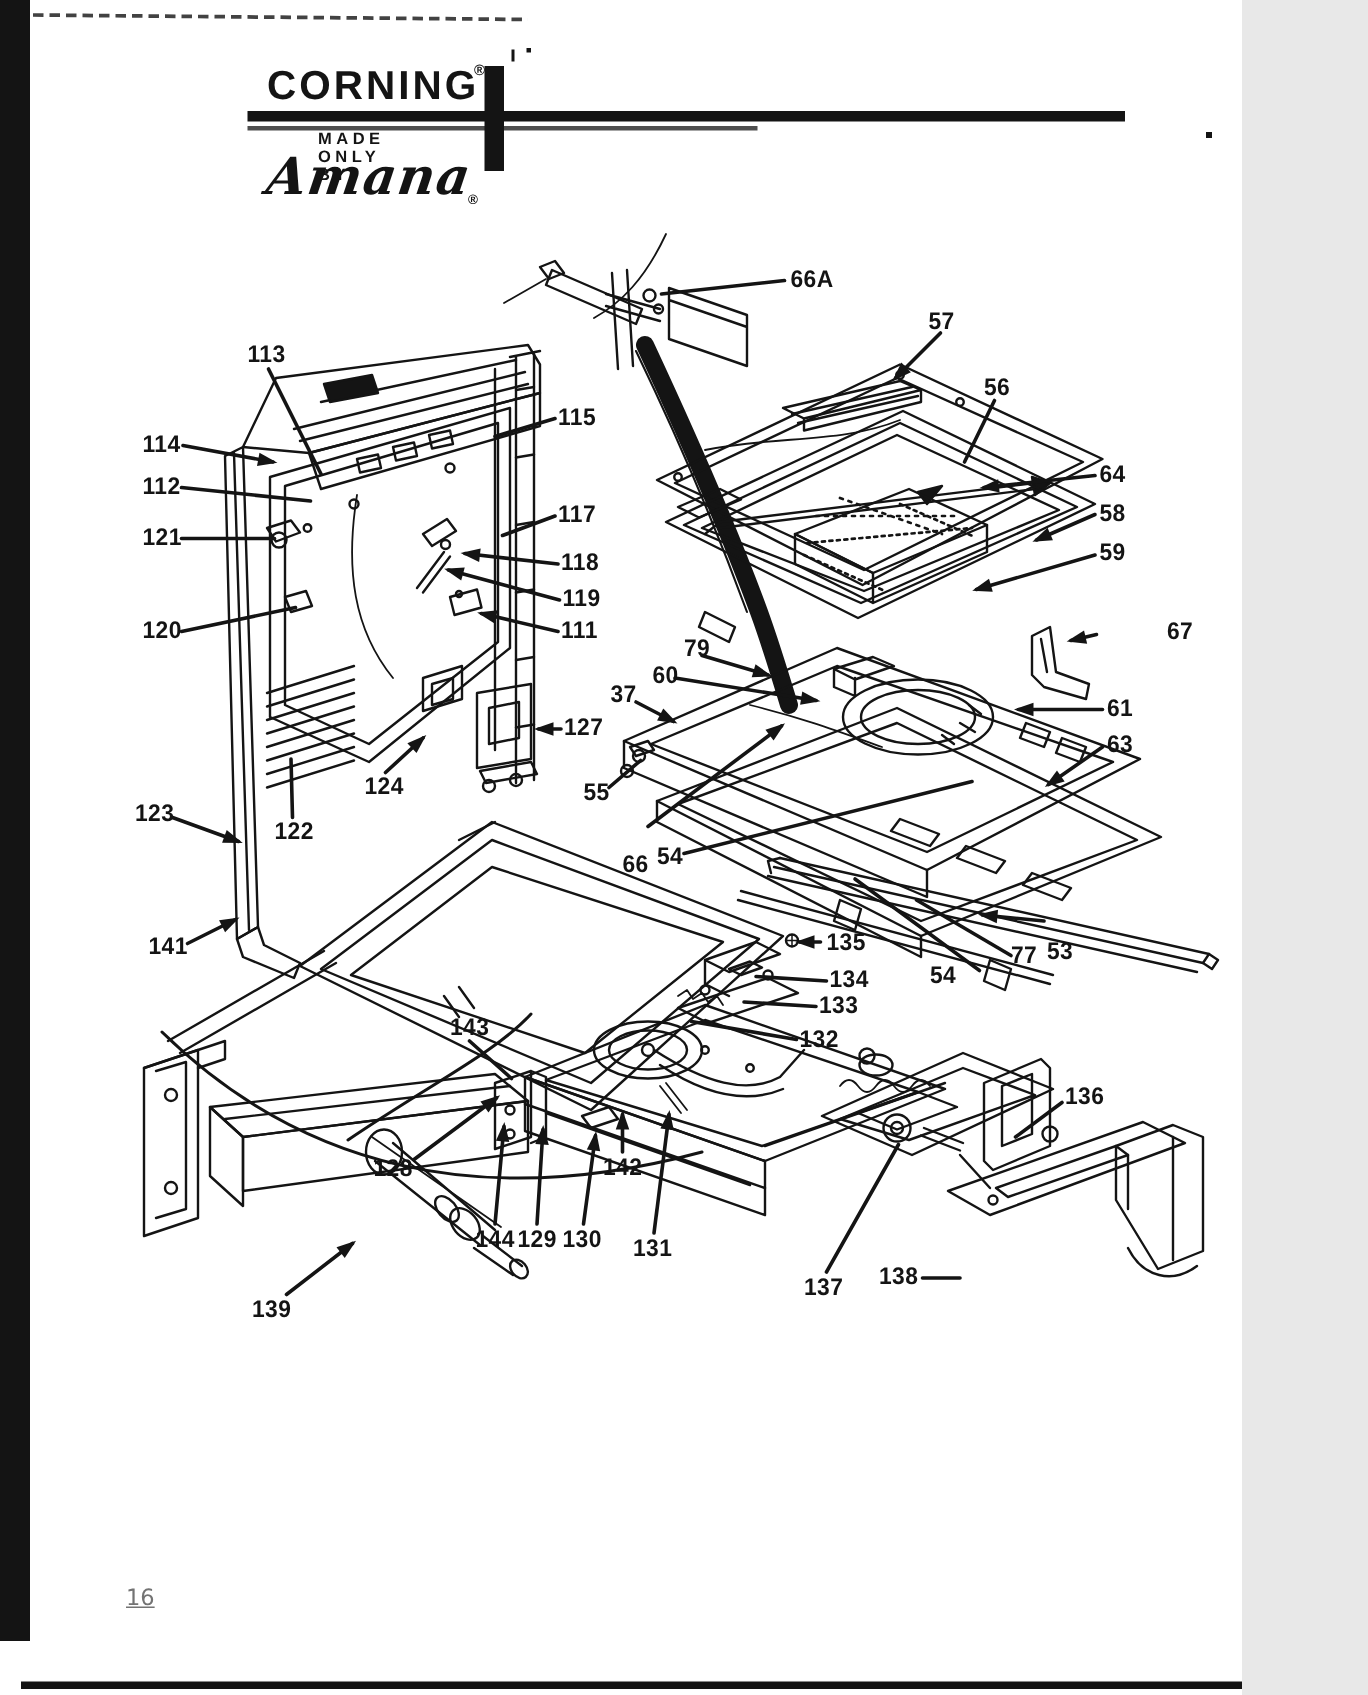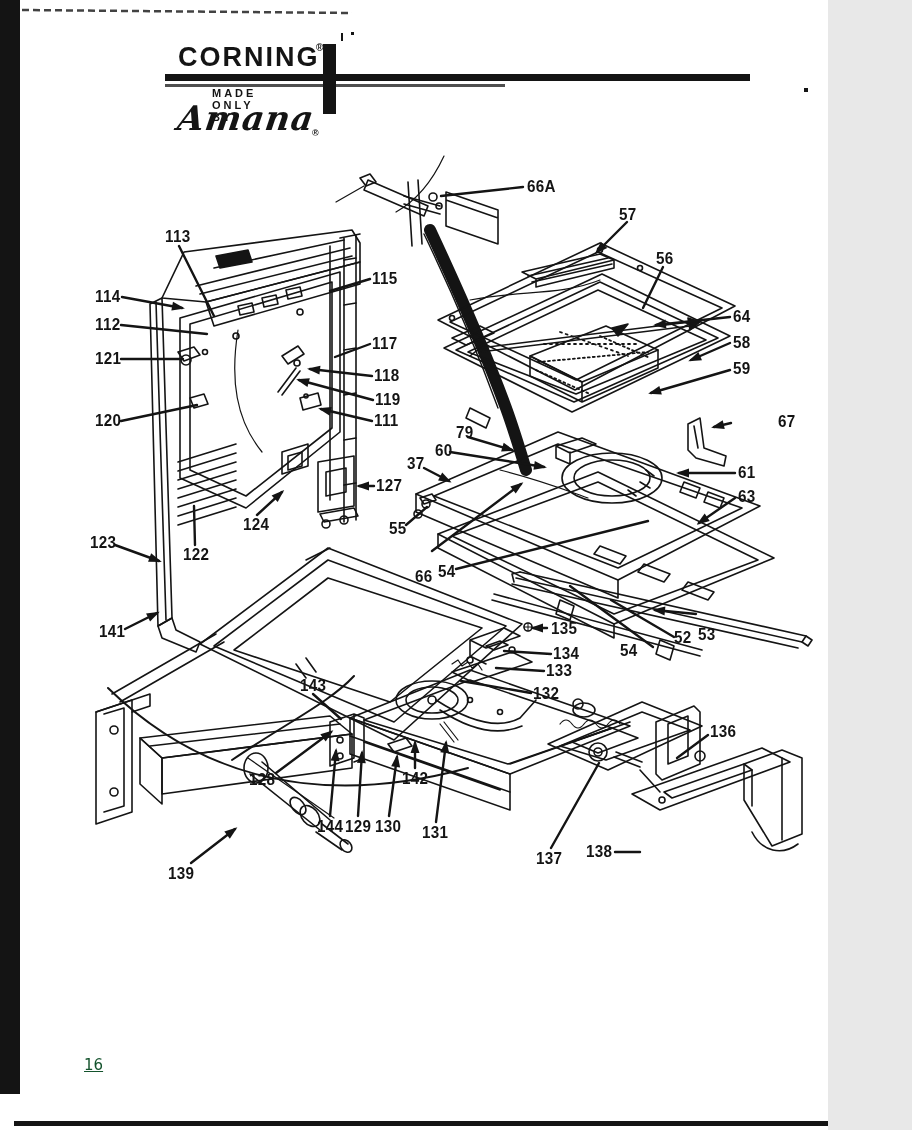--- a/index.html
+++ b/index.html
@@ -8,21 +8,21 @@
   svg{position:absolute;left:0;top:0;}
   .callout{position:absolute;font:bold 16px "Liberation Sans",sans-serif;color:#141414;
            letter-spacing:.3px;transform:scaleX(.95);transform-origin:left top;white-space:nowrap;}
   #brand{position:absolute;left:0;top:0;color:#141414;}
   #corning{position:absolute;left:178px;top:42px;font:bold 27px "Liberation Sans",sans-serif;letter-spacing:2px;}
   #corning-reg{position:absolute;left:316px;top:42px;font:bold 10px "Liberation Sans",sans-serif;}
   #tagline{position:absolute;left:212px;top:87px;font:bold 11px "Liberation Sans",sans-serif;letter-spacing:3px;}
   #amana{position:absolute;left:178px;top:98px;font:bold italic 34px "DejaVu Serif",serif;
          transform:skewX(-8deg);letter-spacing:1px;}
   #amana-reg{position:absolute;left:312px;top:128px;font:bold 9px "Liberation Sans",sans-serif;}
-  #page-num{position:absolute;left:84px;top:1056px;font:15px "DejaVu Sans",sans-serif;color:#14532d;text-decoration:underline;}
+  #page-num{position:absolute;left:84px;top:1056px;font:15px "DejaVu Sans",sans-serif;color:#737373;text-decoration:underline;}
 </style>
 </head>
 <body>
 
 <div id="page">
 
   <svg id="art" width="912" height="1130" viewBox="0 0 912 1130">
 
     <g fill="#141414" stroke="none">
       <rect x="0" y="0" width="20" height="1094"></rect>
@@ -351,21 +351,21 @@
       <div class="callout" style="left: 90px; top: 534px;">123</div>
       <div class="callout" style="left: 183px; top: 546px;">122</div>
       <div class="callout" style="left: 99px; top: 623px;">141</div>
       <div class="callout" style="left: 456px; top: 424px;">79</div>
       <div class="callout" style="left: 435px; top: 442px;">60</div>
       <div class="callout" style="left: 407px; top: 455px;">37</div>
       <div class="callout" style="left: 389px; top: 520px;">55</div>
       <div class="callout" style="left: 415px; top: 568px;">66</div>
       <div class="callout" style="left: 438px; top: 563px;">54</div>
       <div class="callout" style="left: 698px; top: 626px;">53</div>
-      <div class="callout" style="left: 674px; top: 629px;">52</div>
+      <div class="callout" style="left: 674px; top: 629px;">77</div>
       <div class="callout" style="left: 620px; top: 642px;">54</div>
       <div class="callout" style="left: 551px; top: 620px;">135</div>
       <div class="callout" style="left: 553px; top: 645px;">134</div>
       <div class="callout" style="left: 546px; top: 662px;">133</div>
       <div class="callout" style="left: 533px; top: 685px;">132</div>
       <div class="callout" style="left: 300px; top: 677px;">143</div>
       <div class="callout" style="left: 249px; top: 771px;">128</div>
       <div class="callout" style="left: 402px; top: 770px;">142</div>
       <div class="callout" style="left: 317px; top: 818px;">144</div>
       <div class="callout" style="left: 345px; top: 818px;">129</div>

